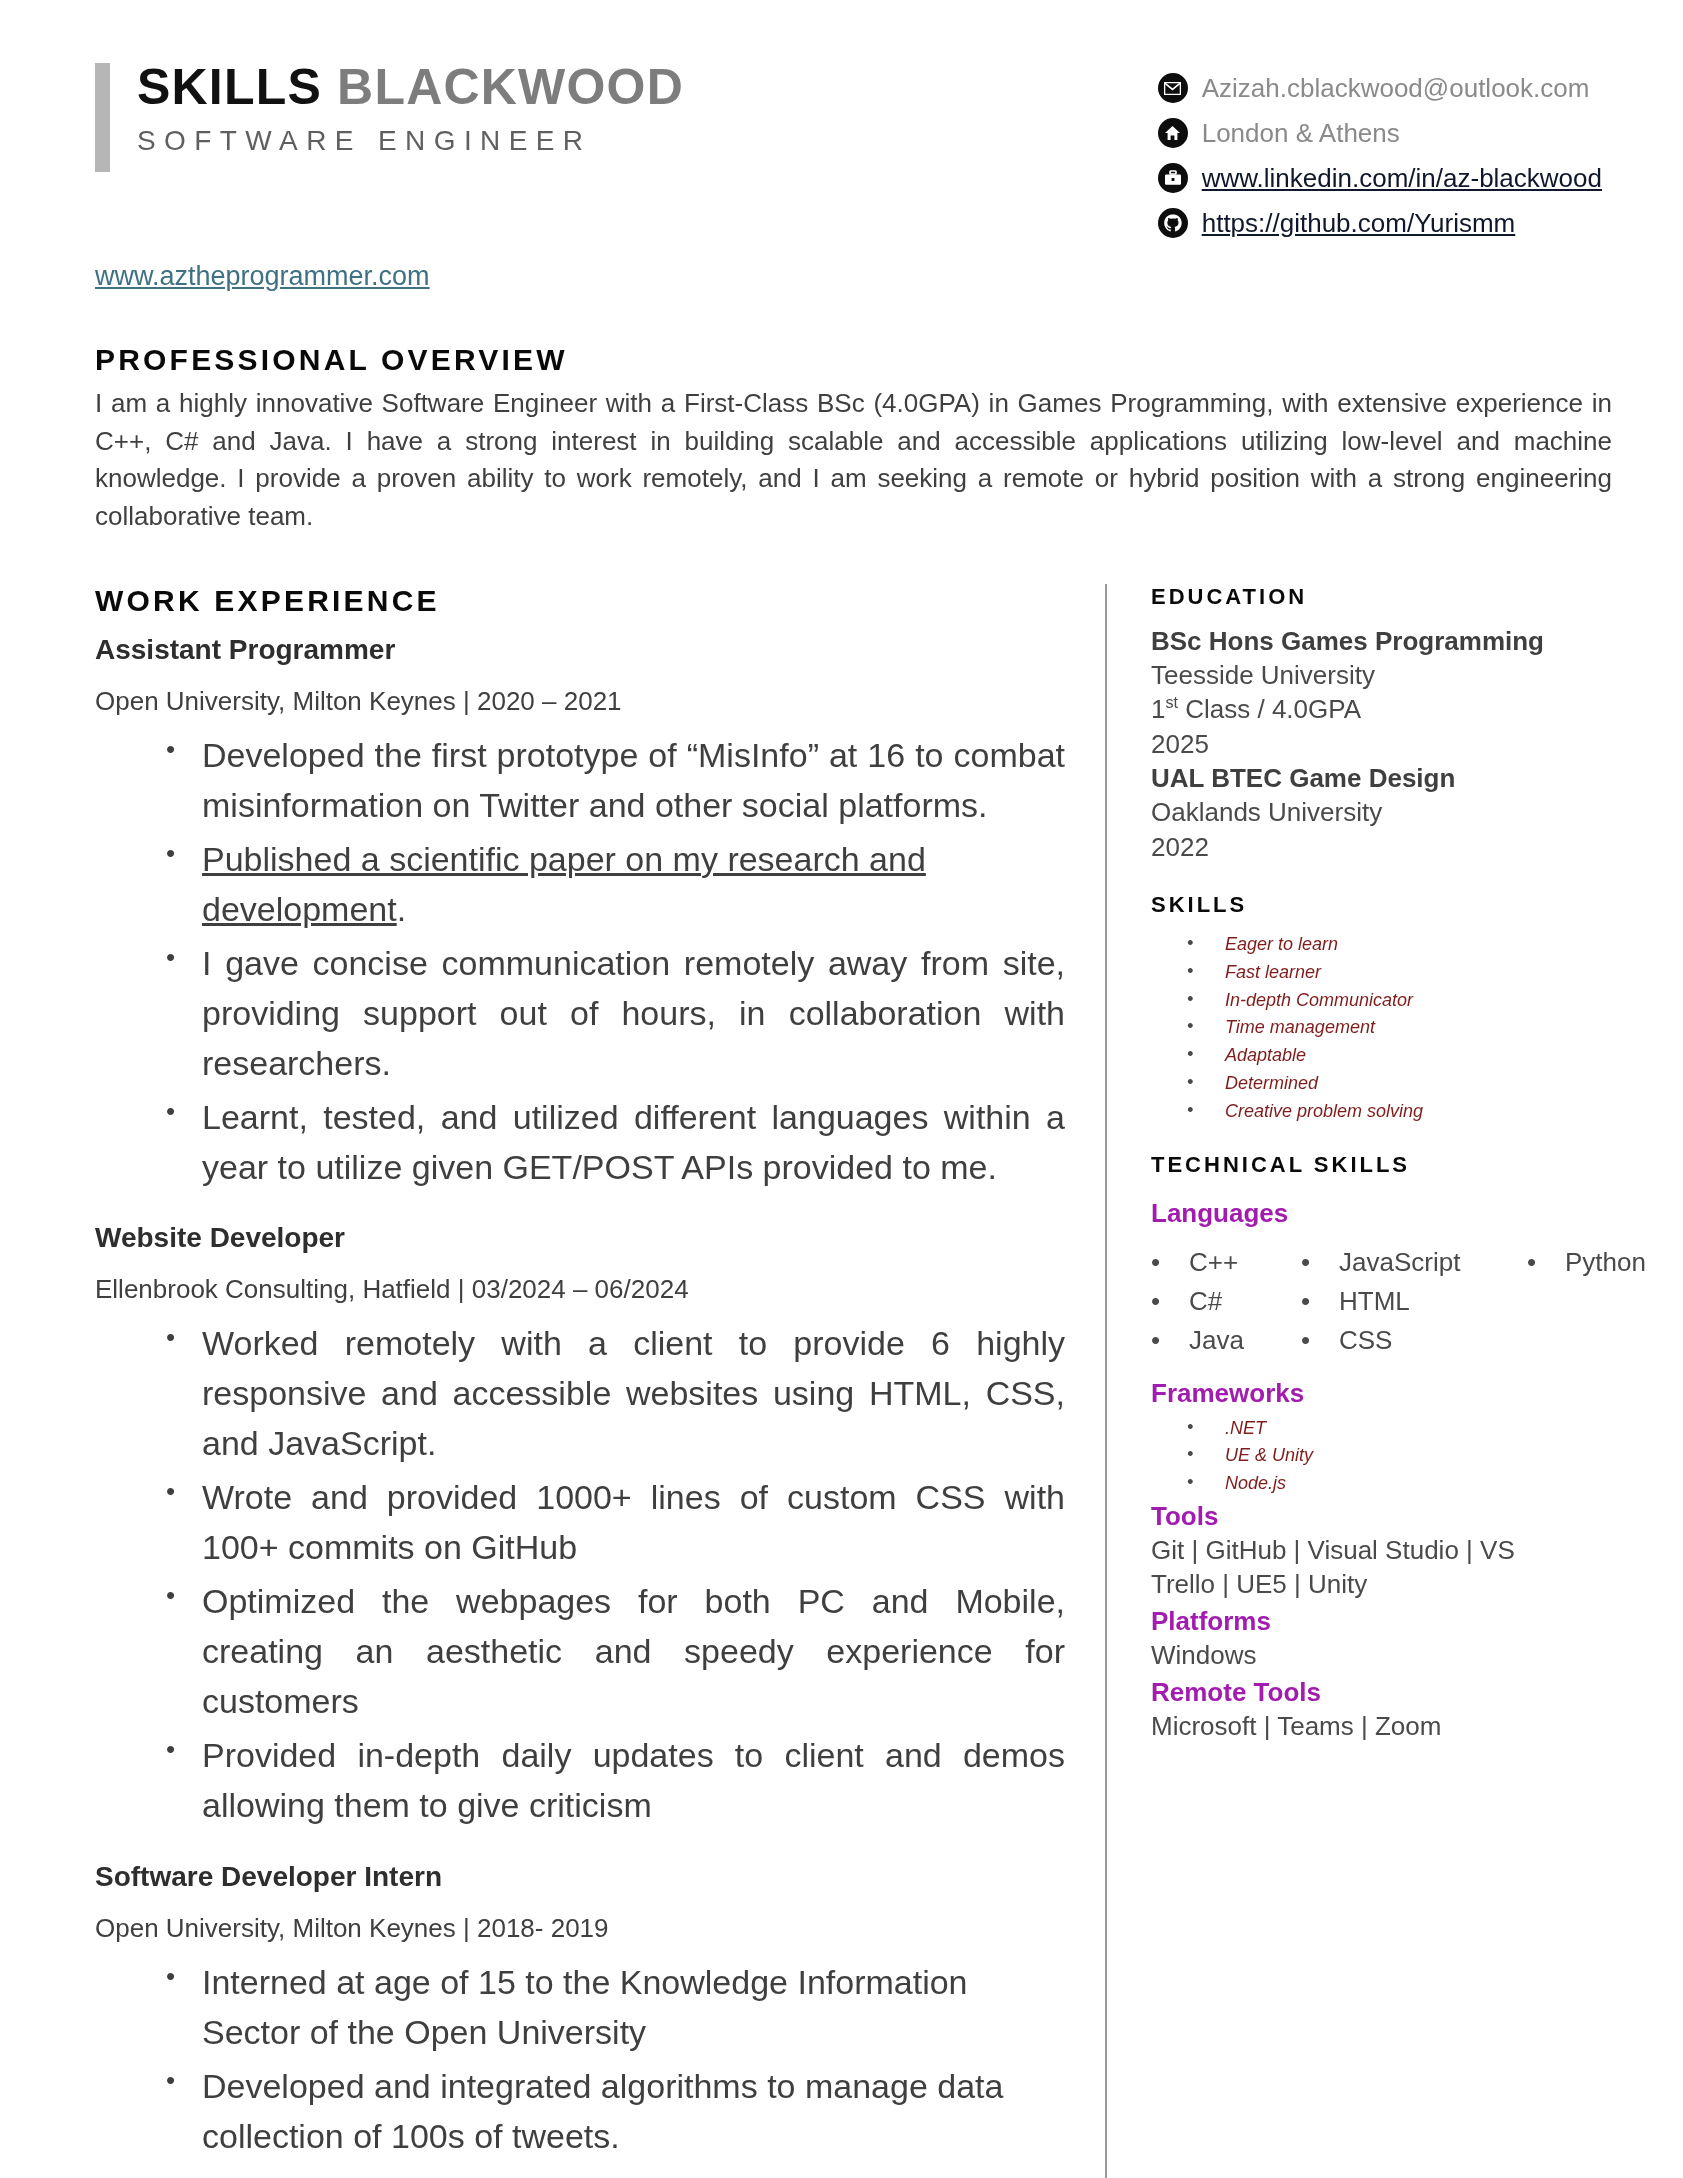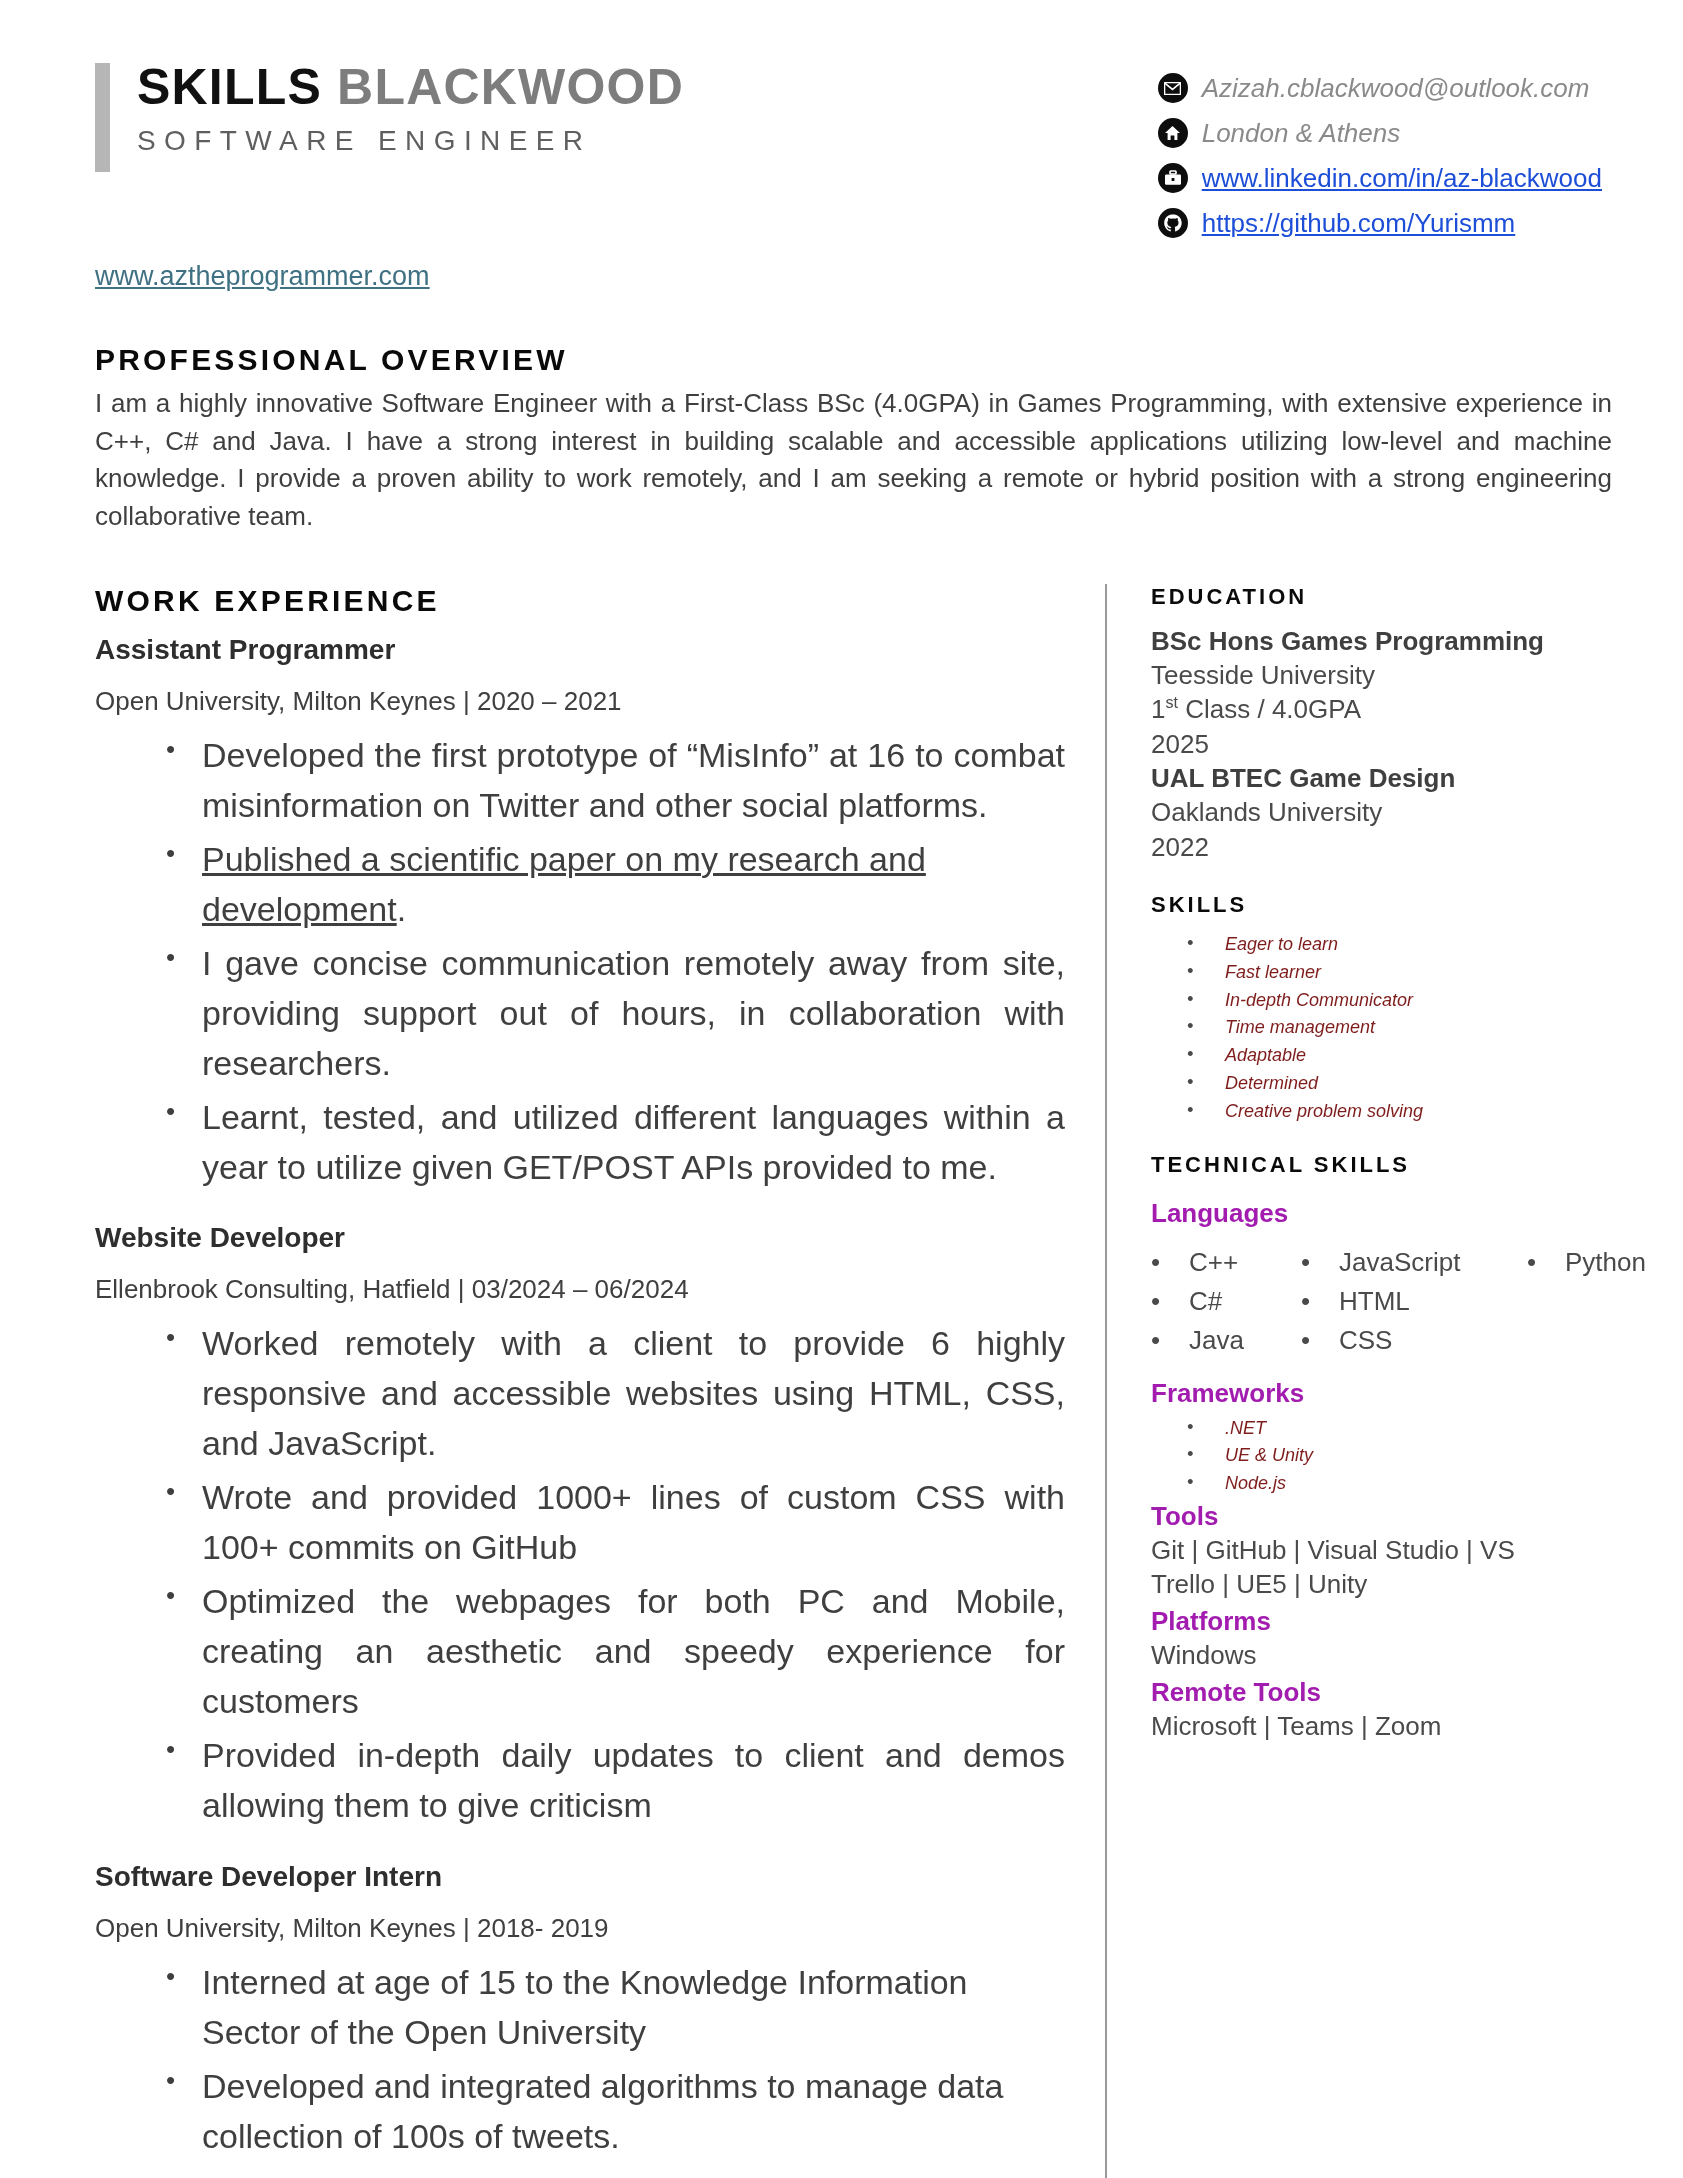--- a/index.html
+++ b/index.html
@@ -80,25 +80,24 @@
     display: flex;
     align-items: center;
     justify-content: center;
   }
   .cicon svg { display: block; }
   .contact-text {
     font-size: 26px;
     color: #8a8a8a;
     white-space: nowrap;
     line-height: 1;
-    font-style: italic;
   }
   .contact-link {
     font-size: 26px;
-    color: #1d4ed8;
+    color: #0f172a;
     text-decoration: underline;
     white-space: nowrap;
     line-height: 1;
   }
 
   .website-row {
     margin-top: 12px;
     margin-left: 0;
   }
   .website-link {

